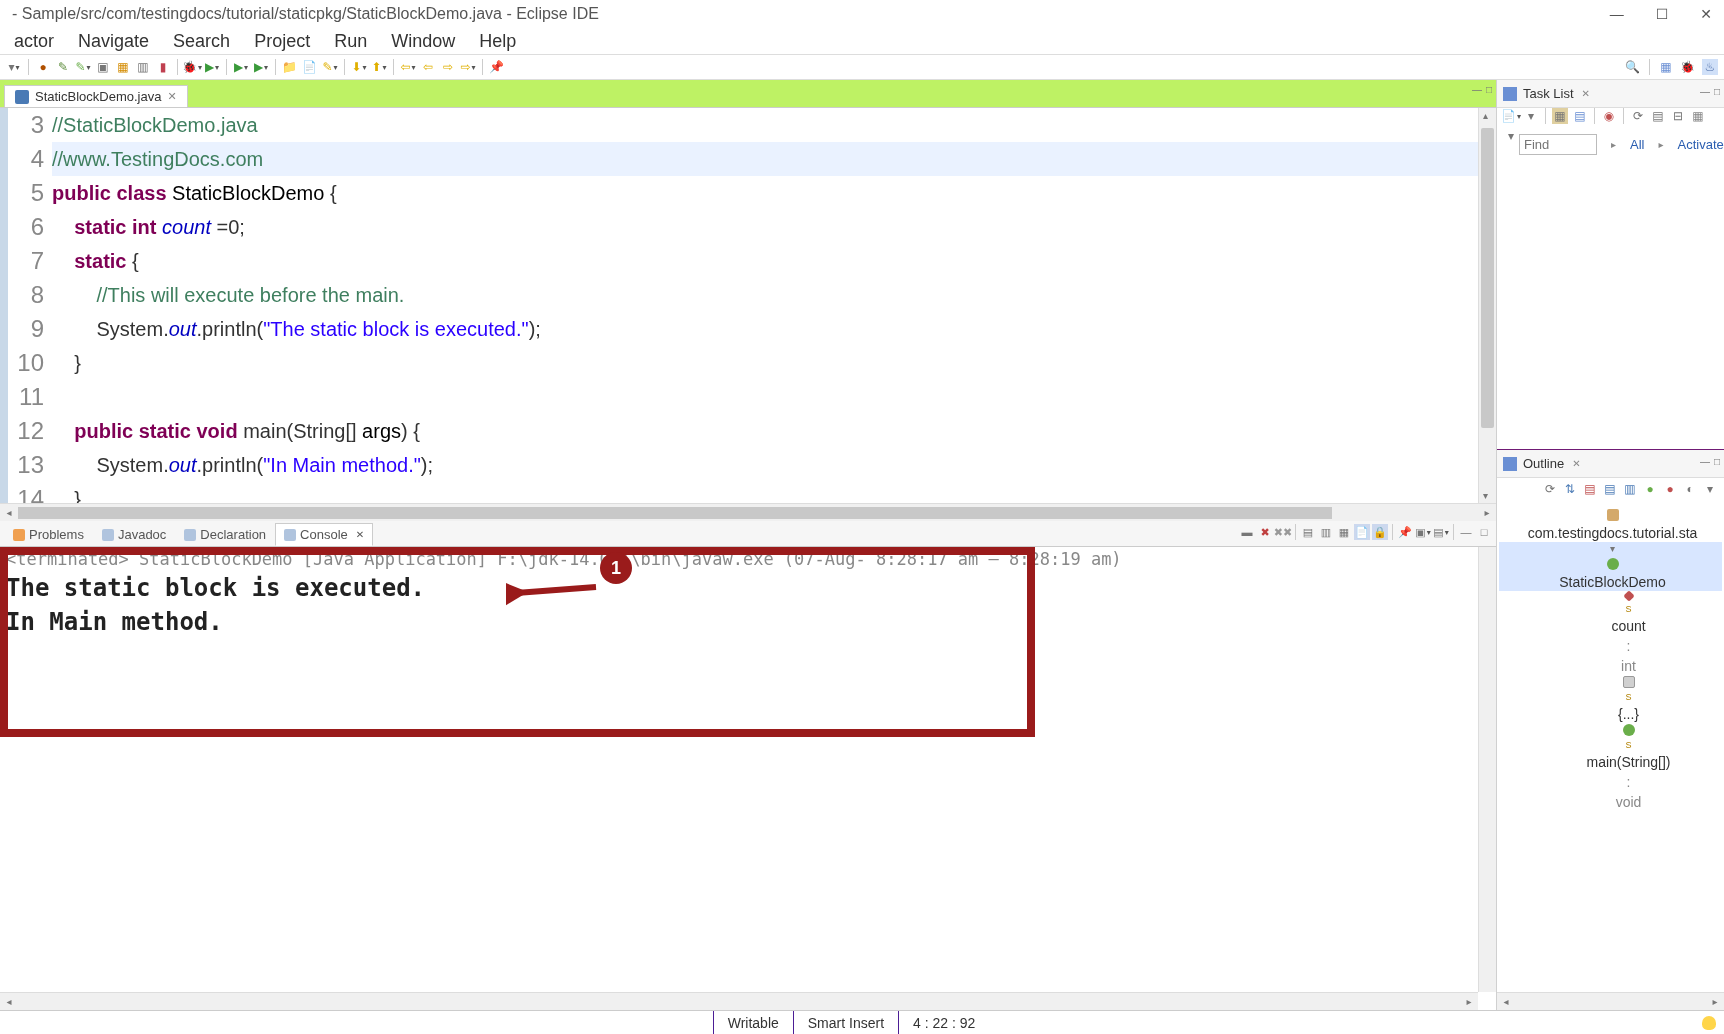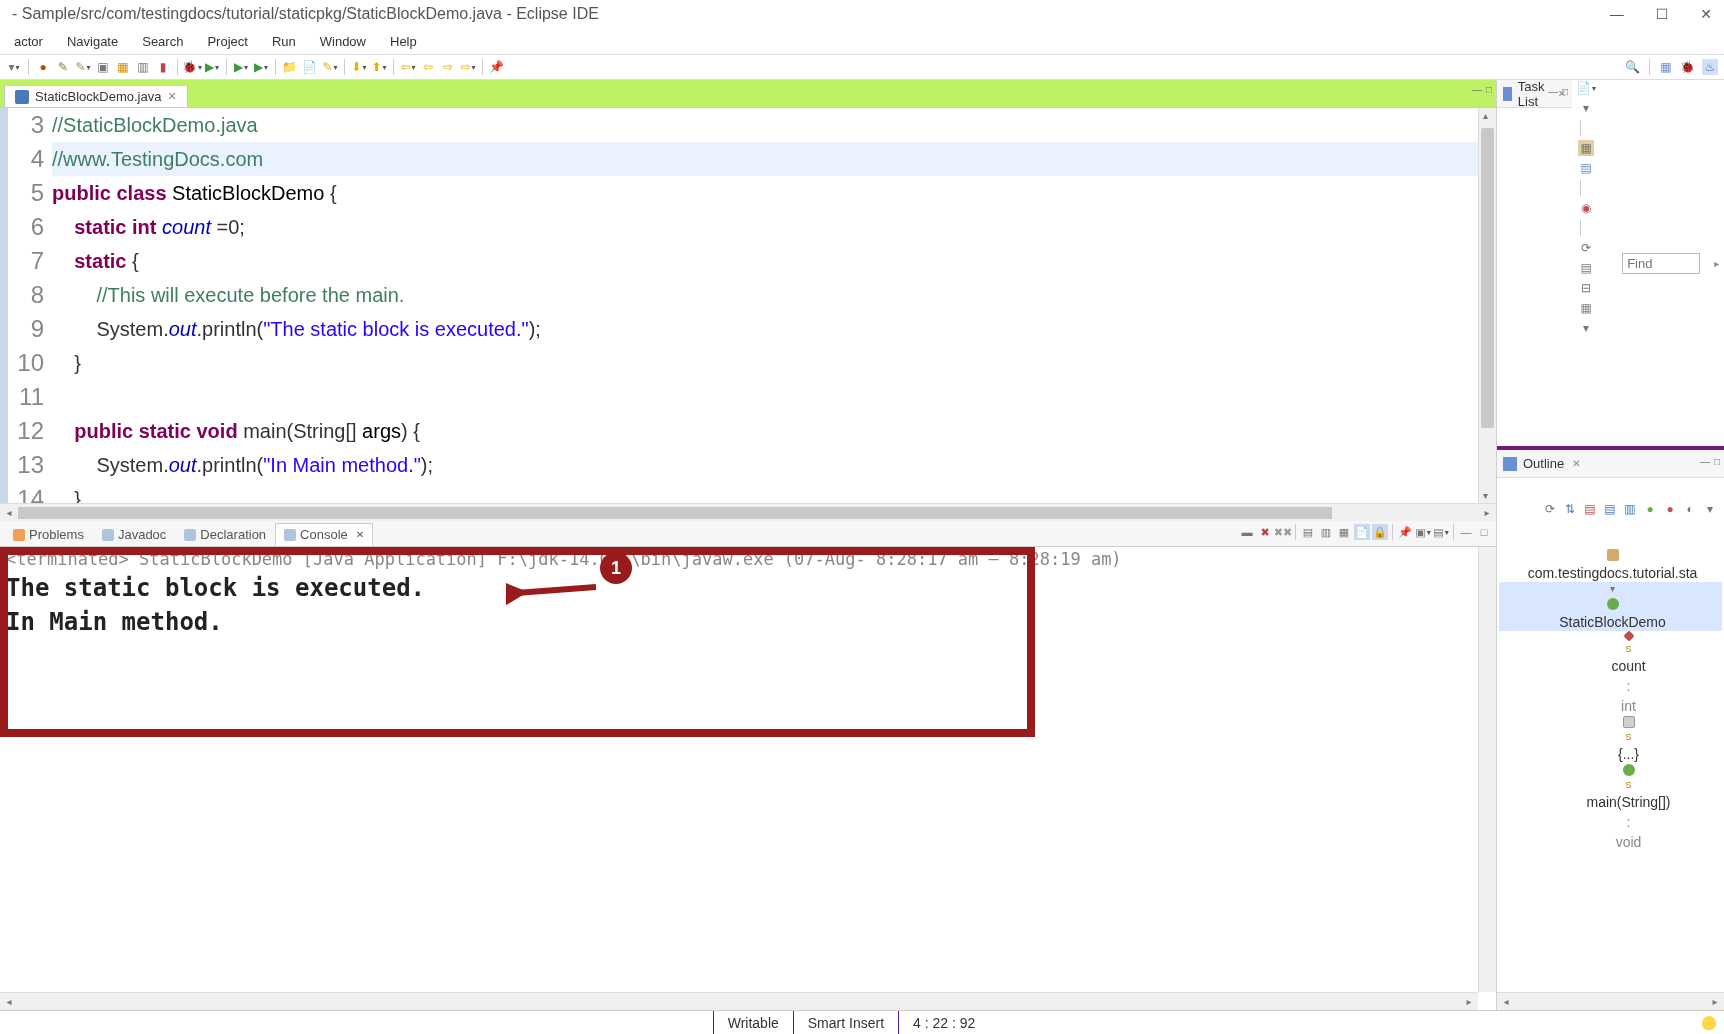--- a/index.html
+++ b/index.html
@@ -6,21 +6,21 @@
 body { width:1724px; height:1034px; background:#fff; overflow:hidden; font-size:13px; color:#333; }
 
 
 .title-bar { height:28px; display:flex; align-items:center; justify-content:space-between; padding:0 12px; background:#fff; }
 .title-bar .title { color:#555; font-size:16px; }
 .win-ctrls { display:flex; gap:32px; color:#555; font-size:14px; }
 .win-ctrls span { cursor:pointer; }
 
 
 .menu-bar { height:26px; display:flex; align-items:center; padding:0 4px; gap:4px; }
-.menu-bar .mi { padding:2px 10px; font-size:13px; color:#333; cursor:pointer; }
+.menu-bar .mi { padding:2px 10px; font-size:18px; color:#333; cursor:pointer; }
 
 
 .toolbar { height:26px; display:flex; align-items:center; padding:0 6px; gap:4px; border-top:1px solid #ddd; border-bottom:1px solid #ddd; }
 .tb-ico { width:16px; height:16px; display:inline-flex; align-items:center; justify-content:center; font-size:12px; cursor:pointer; color:#777; }
 .tb-sep { width:1px; height:16px; background:#ccc; margin:0 2px; }
 .tb-drop::after { content:'▾'; font-size:8px; color:#555; margin-left:1px; }
 .toolbar-right { margin-left:auto; display:flex; gap:6px; align-items:center; }
 
 
 .main { display:flex; height:calc(100% - 28px - 26px - 26px - 24px); }
@@ -69,31 +69,31 @@
 .console-wrap { flex:1; position:relative; overflow:hidden; }
 .highlight-box { position:absolute; left:0; top:0; width:1035px; height:190px; border:8px solid #9a1b1b; z-index:2; pointer-events:none; }
 .badge-1 { position:absolute; left:600px; top:5px; width:32px; height:32px; background:#9a1b1b; color:#fff; border-radius:50%; display:flex; align-items:center; justify-content:center; font-weight:bold; font-size:18px; z-index:3; }
 .arrow-annot { position:absolute; left:506px; top:28px; z-index:3; }
 .console-header { font-family:Consolas,monospace; font-size:17px; color:#888; padding:2px 6px; white-space:nowrap; }
 .console-out { font-family:Consolas,monospace; font-size:24px; line-height:34px; padding:0 6px; color:#222; white-space:pre;font-weight:bold; }
 .console-scroll-v { position:absolute; right:0; top:0; bottom:18px; width:18px; background:#f0f0f0; border-left:1px solid #ddd; }
 .console-scroll-h { position:absolute; left:0; right:18px; bottom:0; height:18px; background:#f0f0f0; border-top:1px solid #ddd; display:flex; align-items:center; }
 
 
-.task-panel { height:370px; border-bottom:4px solid #701a75; display:flex; flex-direction:row; }
+.task-panel { height:370px; border-bottom:1px solid #701a75; display:flex; flex-direction:column; }
 .panel-head { height:28px; display:flex; align-items:center; padding:0 6px; gap:6px; border-bottom:1px solid #ddd; background:#f6f6f6; position:relative; }
 .panel-head .ico { width:14px; height:14px; display:inline-block; }
 .panel-head .pmi { position:absolute; right:4px; top:6px; display:flex; gap:4px; font-size:10px; color:#777; }
 .task-tools { height:24px; display:flex; align-items:center; padding:0 6px; gap:4px; flex-wrap:wrap; }
 .find-row { display:flex; align-items:center; padding:2px 6px; gap:14px; font-size:13px;margin-left:16px; }
 .find-row input { width:78px; padding:2px 4px; border:1px solid #bbb; font-size:13px; }
 .find-row .link { color:#2a5db0; cursor:pointer; }
 .find-row .help { margin-left:auto; width:16px; height:16px; border:1px solid #999; border-radius:50%; text-align:center; font-size:11px; color:#777; }
 
-.outline-panel { flex:1; display:flex; flex-direction:column; min-height:0;gap:20px; }
+.outline-panel { flex:1; display:flex; flex-direction:column; min-height:0; }
 .outline-tools { height:22px; display:flex; justify-content:flex-end; gap:4px; padding:0 6px; align-items:center; }
 .tree { flex:1; overflow:auto; padding:4px 2px; font-size:14px; }
 .tree-row { display:flex; align-items:center; gap:4px; padding:1px 0; cursor:pointer; white-space:nowrap;flex-direction:column; }
 .tree-row.d1 { padding-left:4px; }
 .tree-row.d3 { padding-left:36px; }
 .tw { font-size:10px; color:#777; width:10px; display:inline-block; text-align:center; }
 .node-ico { width:12px; height:12px; display:inline-block; border-radius:2px; }
 .ico-pkg { background:#d4a96a; }
 .ico-class { background:#6aae4a; border-radius:50%; }
 .ico-field { background:#c05050; width:8px; height:8px; transform:rotate(45deg); }

